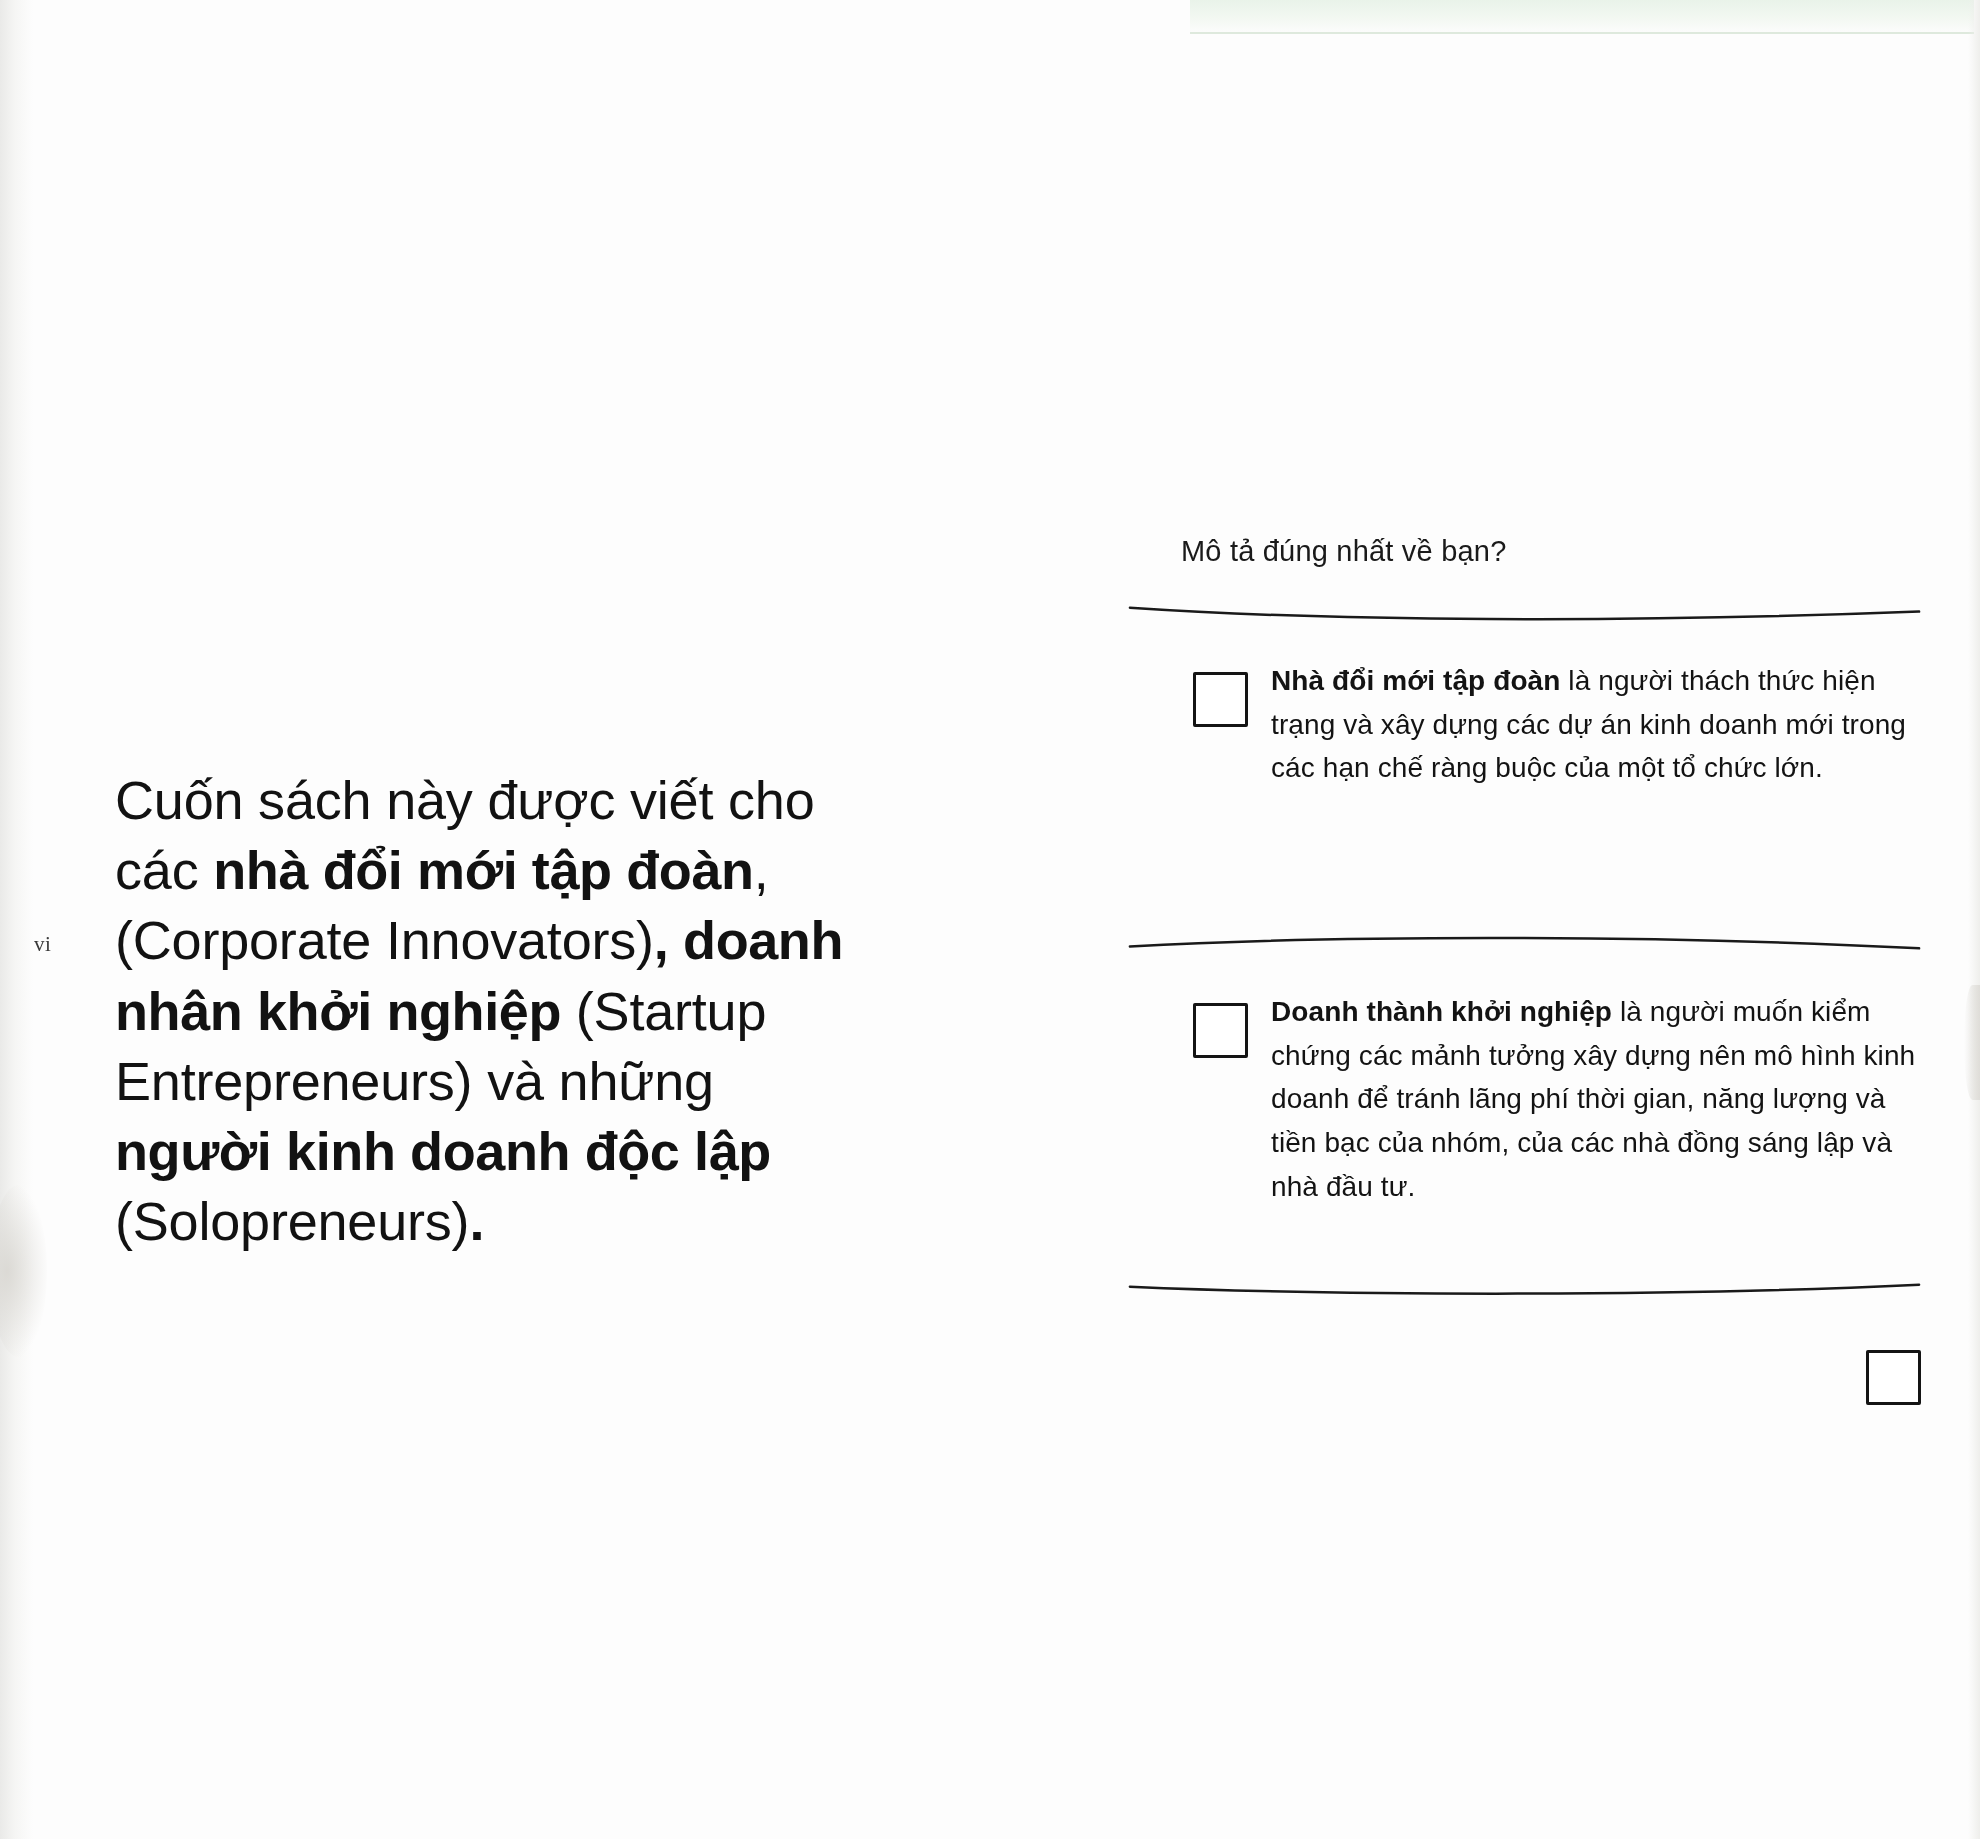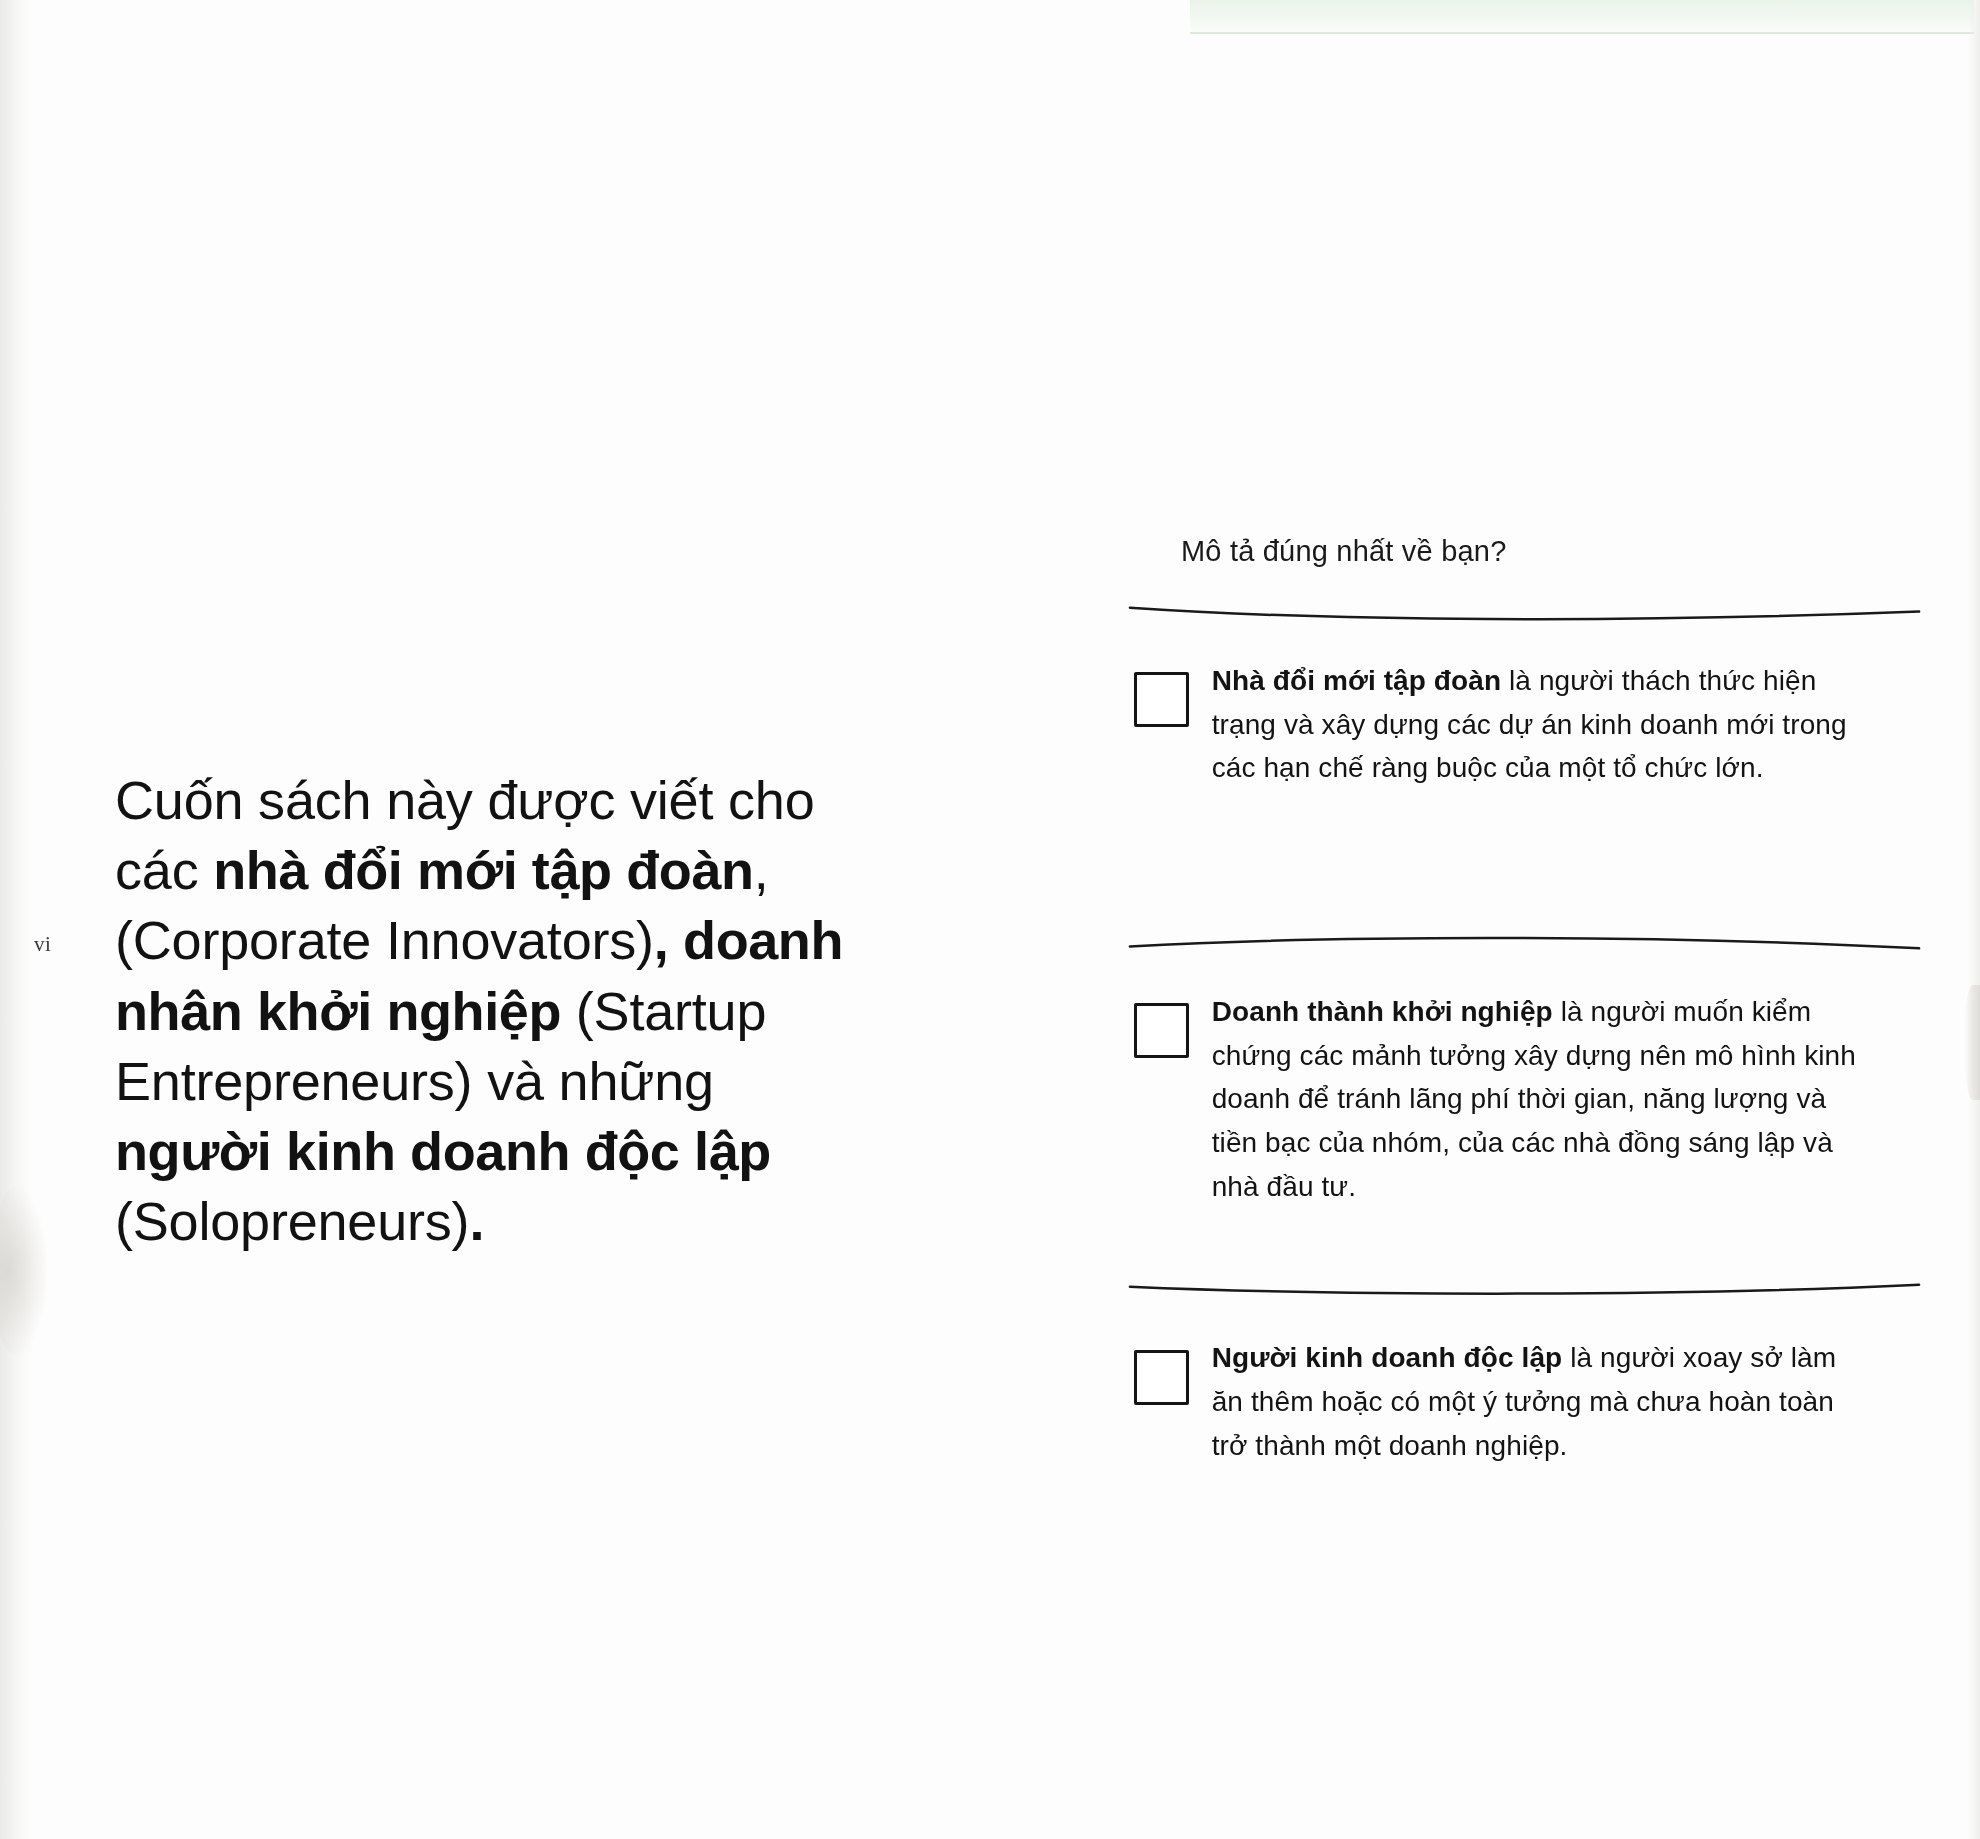--- a/index.html
+++ b/index.html
@@ -131,20 +131,21 @@
     width: 100%;
     height: 23px;
     overflow: visible;
   }
 
   .option {
     display: flex;
     align-items: flex-start;
     gap: 23px;
     margin: 0 0 25px 0;
+    justify-content: flex-end;
   }
   .checkbox {
     flex: 0 0 auto;
     width: 55px;
     height: 55px;
     margin-top: 13.4px;
     margin-left: 5.7px;
     border: 3.8px solid #141414;
     background: #ffffff;
     border-radius: 1.9px;
@@ -214,19 +215,16 @@
   </div>
 
   <div class="divider">
     <svg viewBox="0 0 830 24" preserveAspectRatio="none" aria-hidden="true">
       <path d="M2 8 C 230 18, 580 18, 828 6" fill="none" stroke="#1a1a1a" stroke-width="2.6" stroke-linecap="round"></path>
     </svg>
   </div>
 
   <div class="option opt-3">
     <div class="checkbox"></div>
-    <div class="option-text">
-      <b>Người kinh doanh độc lập</b><span> là người xoay sở làm ăn thêm hoặc có một ý tưởng mà chưa hoàn toàn trở thành một doanh nghiệp.</span>
-    </div>
   </div>
 
 </div>
 
 
 </body></html>

